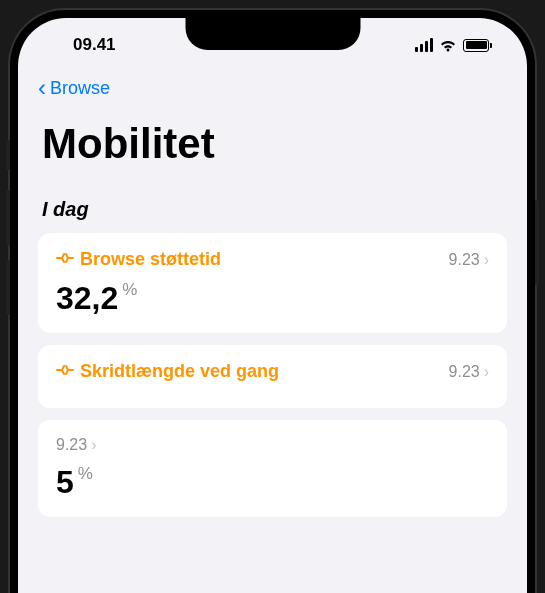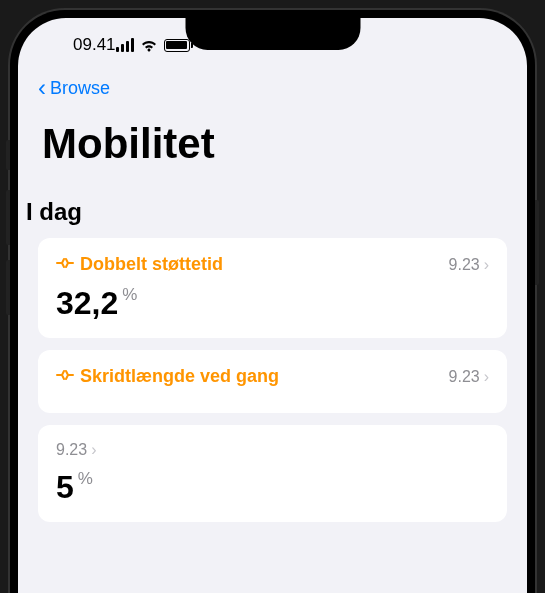--- a/index.html
+++ b/index.html
@@ -68,25 +68,26 @@
       right: -4px;
       top: 190px;
       width: 4px;
       height: 85px;
       background: #222;
       border-radius: 0 2px 2px 0;
     }
     
     .status-bar {
       display: flex;
+      justify-content: space-between;
       align-items: center;
       padding: 14px 30px 4px;
       height: 44px;
       font-size: 17px;
-      font-weight: 400;
+      font-weight: 700;
     }
     
     .status-left {
       padding-left: 25px;
     }
     
     .status-right {
       display: flex;
       align-items: center;
       gap: 6px;
@@ -161,24 +162,25 @@
     }
     
     .title {
       font-size: 42px;
       font-weight: 700;
       padding: 18px 24px 8px;
       color: #000;
     }
     
     .section-header {
-      font-size: 24px;
+      font-size: 20px;
       font-weight: 700;
-      padding: 22px 8px 12px;
+      padding: 22px 24px 12px;
       color: #000;
+      font-style: italic;
     }
     
     .cards {
       padding: 0 20px;
     }
     
     .card {
       background: #fff;
       border-radius: 12px;
       padding: 16px 18px;
@@ -291,21 +293,21 @@
     <div class="cards">
 
       <div class="card">
         <div class="card-header">
           <div class="card-title-group">
             <span class="mobility-icon">
               <svg width="18" height="16" viewBox="0 0 18 16" fill="none">
                 <path d="M1 8 L6 8 M6 8 L8 4 M6 8 L8 12 M12 8 L17 8 M12 8 L10 4 M12 8 L10 12" stroke="#ff9500" stroke-width="2" stroke-linecap="round"></path>
               </svg>
             </span>
-            <span class="card-title">Dobbelt støttetid</span>
+            <span class="card-title">Browse støttetid</span>
           </div>
           <div class="card-meta">
             <span>9.23</span>
             <span class="chevron-right">›</span>
           </div>
         </div>
         <div class="card-value">
           <span class="value-number">32,2</span>
           <span class="value-unit">%</span>
         </div>

